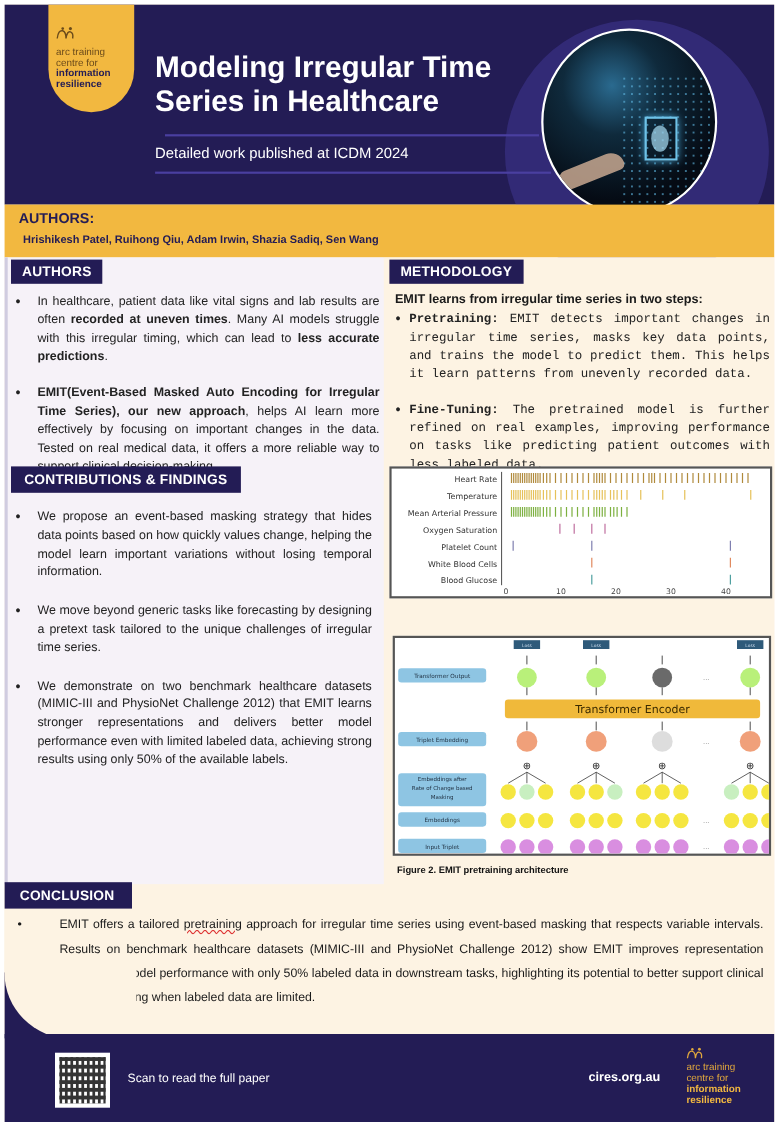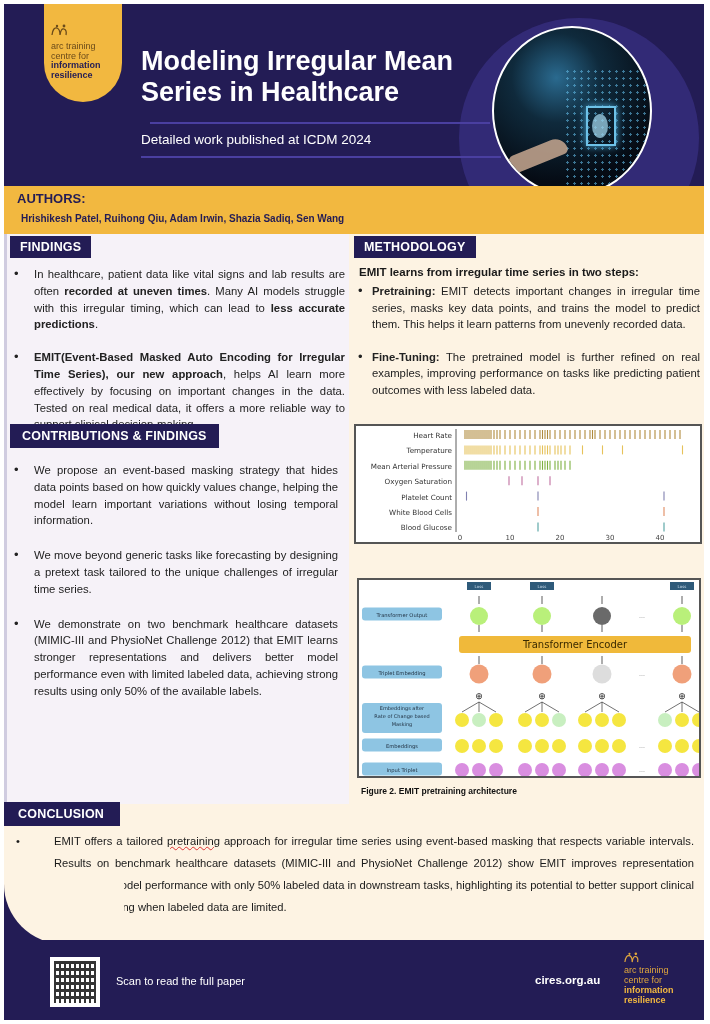--- a/index.html
+++ b/index.html
@@ -37,21 +37,21 @@
   .left-col { position: absolute; left: 0; top: 230px; width: 345px; height: 570px; background: #f6f2f8; border-left: 3px solid #d0cce0; }
   .right-col { position: absolute; left: 345px; top: 230px; width: 355px; height: 570px; background: #fdf3e3; }
   .sec-label { position: absolute; background: #231c55; color: #fff; font-weight: bold; font-size: 12.5px; padding: 4px 10px; letter-spacing: .2px; }
 
   .bullets { position: absolute; list-style: none; font-size: 11.3px; line-height: 16.8px; color: #222; text-align: justify; }
   .bullets li { position: relative; padding-left: 26px; margin-bottom: 16px; }
   .bullets li::before { content: "\2022"; position: absolute; left: 6px; top: 0; font-size: 13px; }
   .bullets.tight li { margin-bottom: 18px; }
 
   .meth-lead { position: absolute; left: 355px; top: 262px; font-size: 11.5px; font-weight: bold; }
-  .meth-list li { padding-left: 16px; }
+  .meth-list li { padding-left: 16px; font-family: Liberation Mono, monospace; }
   .meth-list li::before { left: 2px; }
 
   
   .fig1 { position: absolute; left: 350px; top: 420px; width: 348px; height: 120px; background: #fff; border: 2px solid #555; }
   .fig-caption { position: absolute; font-size: 8.5px; font-weight: bold; color: #111; line-height: 11px; }
 
   
   .fig2 { position: absolute; left: 353px; top: 574px; width: 344px; height: 200px; background: #fff; border: 2px solid #555; }
 
   
@@ -88,41 +88,41 @@
         <circle cx="6" cy="2" r="1.2" fill="#6b4b1a"></circle>
     </svg>
     <div class="logo-text">
       <span>arc training</span><br>
       <span>centre for</span>
       <b>information</b>
       <b>resilience</b>
     </div>
   </div>
   <div class="title">
-    <span>Modeling Irregular Mean</span><br>
+    <span>Modeling Irregular Time</span><br>
     <span>Series in Healthcare</span>
   </div>
   <div class="hline" style="left:146px; top:118px; width:340px;"></div>
   <div class="subtitle">Detailed work published at ICDM 2024</div>
   <div class="hline" style="left:137px; top:152px; width:360px;"></div>
 
   <div class="photo">
     <div class="dots"></div>
     <div class="chip"></div>
     <div class="brain"></div>
     <div class="hand"></div>
   </div>
 
   <div class="authors">
     <div class="authors-label">AUTHORS:</div>
     <div class="authors-names">Hrishikesh Patel, Ruihong Qiu, Adam Irwin, Shazia Sadiq, Sen Wang</div>
   </div>
 
   <div class="left-col"></div>
-  <div class="sec-label" style="left:6px; top:232px;">FINDINGS</div>
+  <div class="sec-label" style="left:6px; top:232px;">AUTHORS</div>
   <ul class="bullets" style="left:4px; top:262px; width:337px;">
     <li><span>In healthcare, patient data like vital signs and lab results are often </span><b>recorded at uneven times</b><span>. Many AI models struggle with this irregular timing, which can lead to </span><b>less accurate predictions</b><span>.</span></li>
     <li><b>EMIT(Event-Based Masked Auto Encoding for Irregular Time Series), our new approach</b><span>, helps AI learn more effectively by focusing on important changes in the data. Tested on real medical data, it offers a more reliable way to support clinical decision-making.</span></li>
   </ul>
 
   <div class="sec-label" style="left:6px; top:420px; padding:5px 12px;">CONTRIBUTIONS &amp; FINDINGS</div>
   <ul class="bullets tight" style="left:4px; top:458px; width:330px;">
     <li><span>We propose an event-based masking strategy that hides data points based on how quickly values change, helping the model learn important variations without losing temporal information.</span></li>
     <li><span>We move beyond generic tasks like forecasting by designing a pretext task tailored to the unique challenges of irregular time series.</span></li>
     <li><span>We demonstrate on two benchmark healthcare datasets (MIMIC-III and PhysioNet Challenge 2012) that EMIT learns stronger representations and delivers better model performance even with limited labeled data, achieving strong results using only 50% of the available labels.</span></li>

